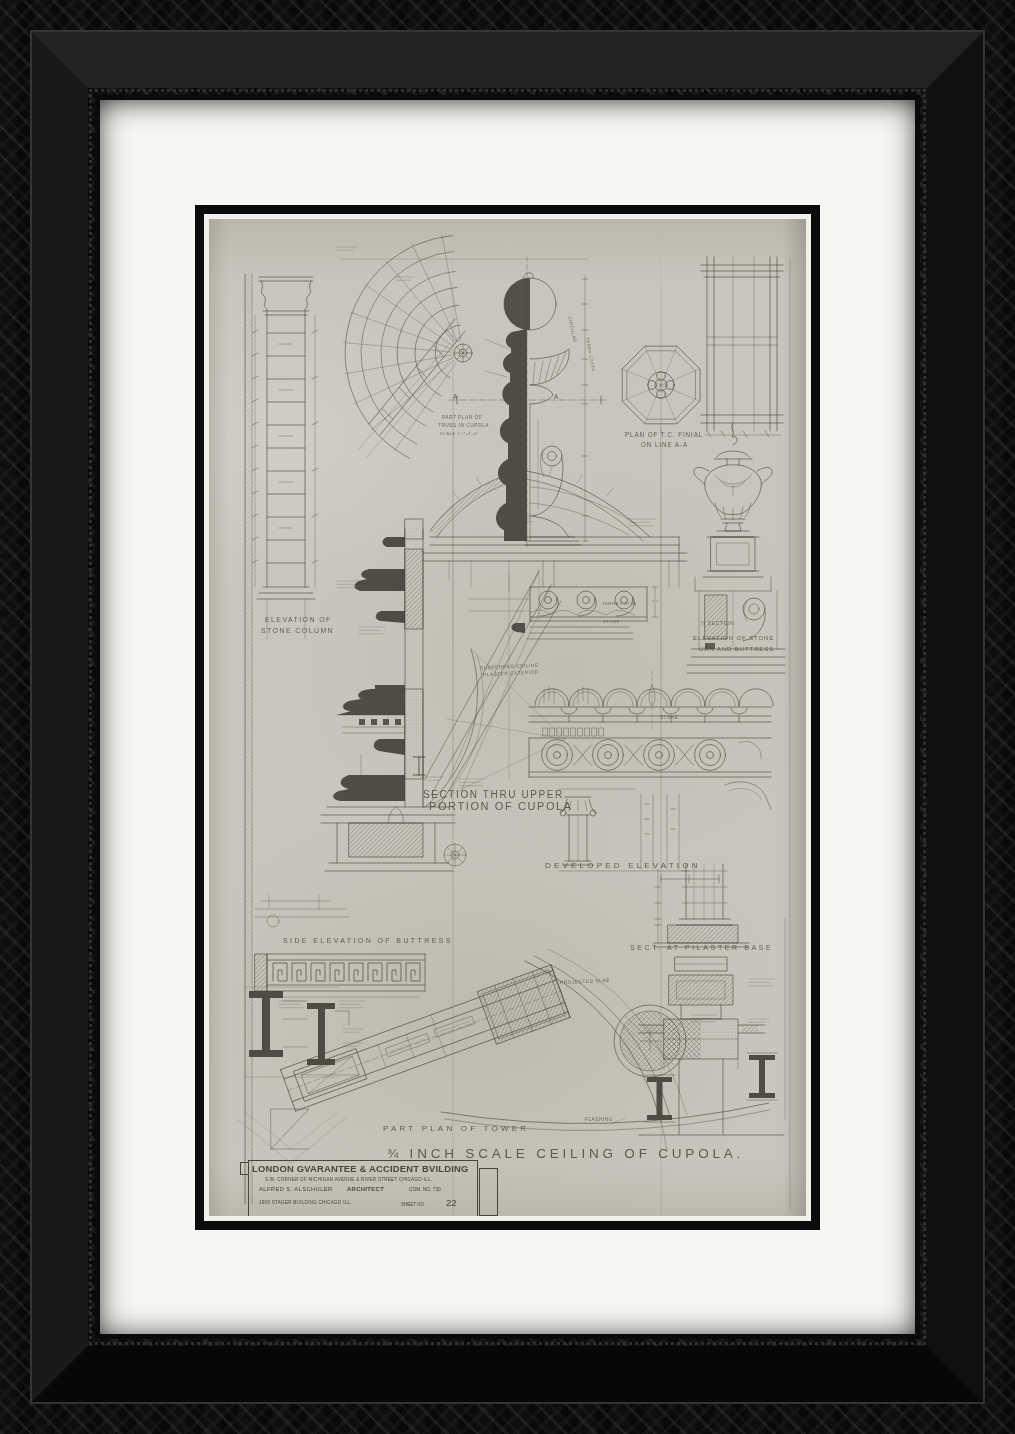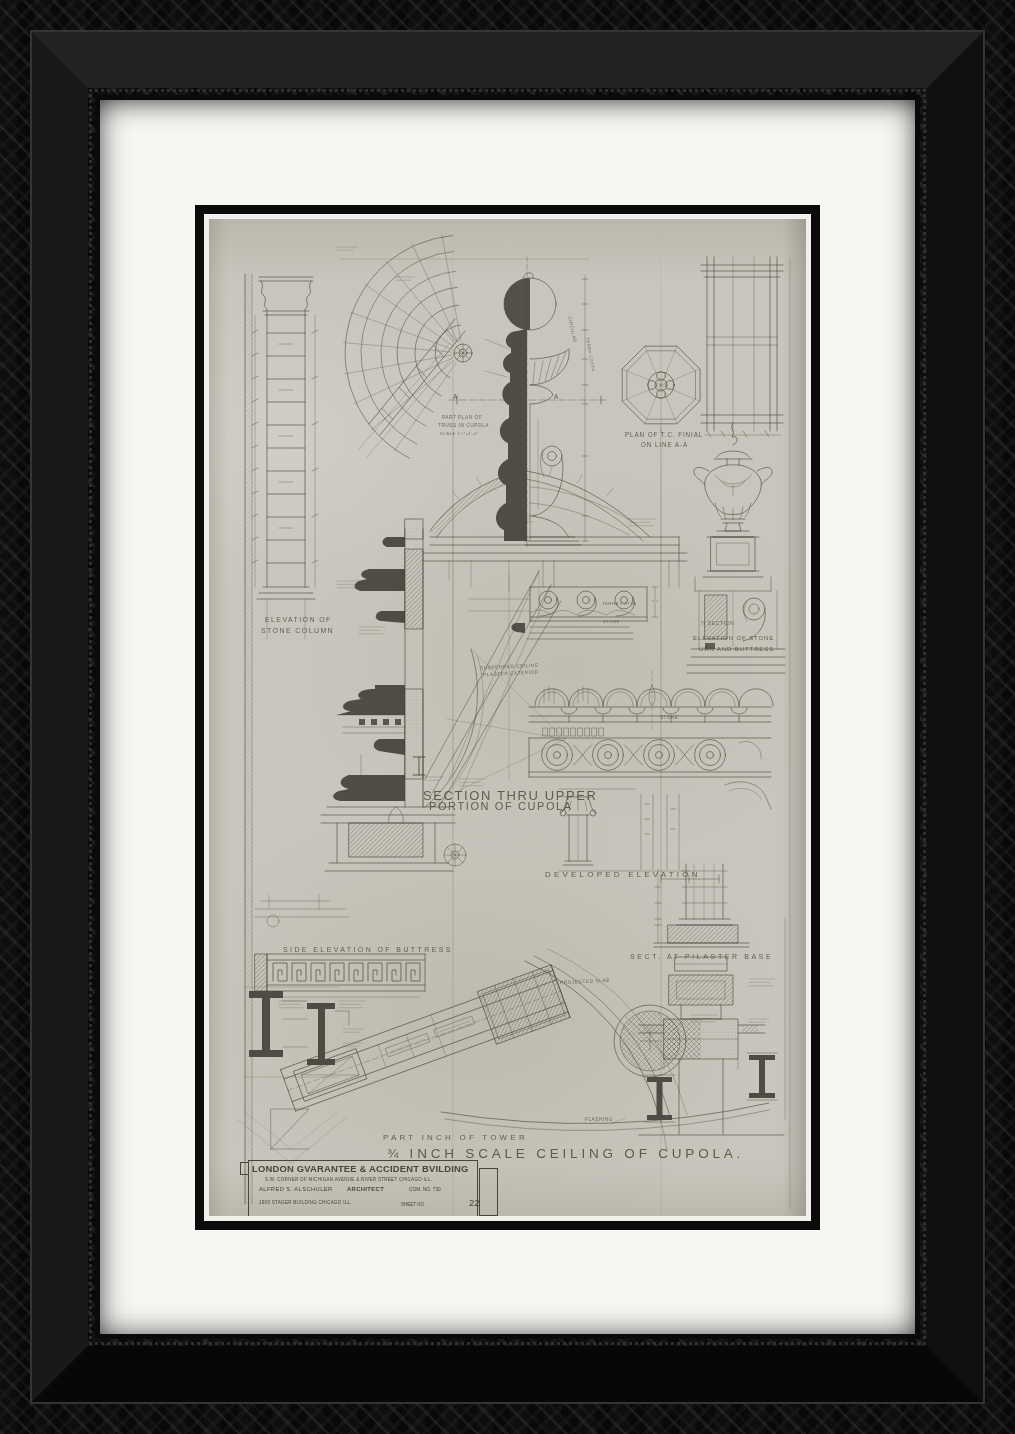--- a/index.html
+++ b/index.html
@@ -29,33 +29,33 @@
       radial-gradient(300px 220px at 45% 80%, rgba(118,110,92,.13), transparent),
       #c8c5bc;}
   .paper svg{position:absolute;left:0;top:0;width:100%;height:100%;}
   .crease{position:absolute;top:0;bottom:0;width:2px;
     background:linear-gradient(180deg, rgba(90,85,72,0), rgba(90,85,72,.20) 30%, rgba(90,85,72,.06));}
   
   .lbl{position:absolute;color:#4e4a3e;letter-spacing:1.4px;font-size:7px;line-height:1.3;
        white-space:nowrap;opacity:.85;}
   .sm{font-size:4.8px;letter-spacing:.5px;opacity:.75;}
   .md{font-size:6.3px;letter-spacing:.9px;}
-  .wide{letter-spacing:2.5px;margin-top:9px;}
+  .wide{letter-spacing:2.5px;}
   .title-main{position:absolute;font-size:13.5px;letter-spacing:3.8px;color:#54503e;opacity:.9;white-space:nowrap;}
   
   .tblock{position:absolute;left:39px;top:941px;width:228px;height:55px;border:1.6px solid #4a4537;color:#4a4537;}
   .tb-name{position:absolute;left:3px;top:2px;font-size:9.8px;font-weight:bold;letter-spacing:.2px;
            white-space:nowrap;transform:scaleX(.96);transform-origin:0 0;}
   .tb-address{position:absolute;left:16px;top:16px;font-size:4.5px;letter-spacing:.3px;white-space:nowrap;}
   .tb-architect{position:absolute;left:10px;top:25px;font-size:5.8px;letter-spacing:.4px;}
   .tb-archtitle{position:absolute;left:98px;top:25px;font-size:5.8px;font-weight:bold;letter-spacing:.4px;}
   .tb-comm{position:absolute;left:160px;top:26px;font-size:4.8px;}
   .tb-office{position:absolute;left:10px;top:39px;font-size:4.5px;letter-spacing:.3px;white-space:nowrap;}
   .tb-sheetlbl{position:absolute;left:152px;top:41px;font-size:4.5px;}
-  .tb-sheetnum{position:absolute;left:197px;top:36px;font-size:9.5px;font-weight:normal;margin-left:23px;}
+  .tb-sheetnum{position:absolute;left:197px;top:36px;font-size:9.5px;font-weight:normal;}
   .tb-annex{position:absolute;left:270px;top:949px;width:17px;height:46px;border:1px solid #4a4537;}
   .tb-stub{position:absolute;left:31px;top:943px;width:7px;height:11px;border:1px solid #4a4537;}
 </style>
 </head>
 <body>
 
 <div class="canvas">
   <div class="f-outer"></div>
   <div class="f-edge1"></div>
   <div class="f-cove"></div>
@@ -461,33 +461,33 @@
       <div class="lbl md" style="left:484px;top:416px;font-size:6px">ELEVATION OF STONE</div>
       <div class="lbl md" style="left:490px;top:427px;font-size:6px">URN AND BUTTRESS</div>
 
       <div class="lbl sm" style="left:393px;top:382px;font-size:4.2px">TERRA COTTA</div>
       <div class="lbl sm" style="left:394px;top:400px;font-size:4.2px">STONE</div>
       <div class="lbl sm" style="left:451px;top:496px;font-size:4.6px">STONE</div>
 
       <div class="lbl sm" style="left:271px;top:445px;transform:rotate(-3deg)">SUSPENDED CEILING</div>
       <div class="lbl sm" style="left:274px;top:452px;transform:rotate(-3deg)">PLASTER EXTERIOR</div>
 
-      <div class="lbl" style="left:214px;top:569px;font-size:13px;letter-spacing:1.6px">SECTION THRU UPPER</div>
+      <div class="lbl" style="left:214px;top:569px;font-size:10px;letter-spacing:1.6px">SECTION THRU UPPER</div>
       <div class="lbl" style="left:220px;top:580px;font-size:11px;letter-spacing:1.6px">PORTION OF CUPOLA</div>
 
       <div class="lbl wide" style="left:336px;top:642px;font-size:8px;letter-spacing:3.2px">DEVELOPED ELEVATION</div>
 
       <div class="lbl wide" style="left:74px;top:717px;letter-spacing:2.4px">SIDE ELEVATION OF BUTTRESS</div>
 
       <div class="lbl wide" style="left:421px;top:724px;letter-spacing:2.6px">SECT. AT PILASTER BASE</div>
 
       <div class="lbl sm" style="left:351px;top:760px;transform:rotate(-3deg)">PROJECTED SLAB</div>
       <div class="lbl sm" style="left:376px;top:898px">FLASHING</div>
 
-      <div class="lbl wide" style="left:174px;top:905px;font-size:8px;letter-spacing:3.2px">PART INCH OF TOWER</div>
+      <div class="lbl wide" style="left:174px;top:905px;font-size:8px;letter-spacing:3.2px">PART PLAN OF TOWER</div>
 
       <div class="title-main" style="left:178px;top:927px">¾ INCH SCALE CEILING OF CUPOLA.</div>
 
       <div class="tblock">
         <div class="tb-name">LONDON GVARANTEE &amp; ACCIDENT BVILDING</div>
         <div class="tb-address">S.W. CORNER OF MICHIGAN AVENUE &amp; RIVER STREET CHICAGO ILL.</div>
         <div class="tb-architect">ALFRED S. ALSCHULER</div>
         <div class="tb-archtitle">ARCHITECT</div>
         <div class="tb-comm">COM. NO. 730</div>
         <div class="tb-office">1900 STAGER BUILDING  CHICAGO ILL.</div>

